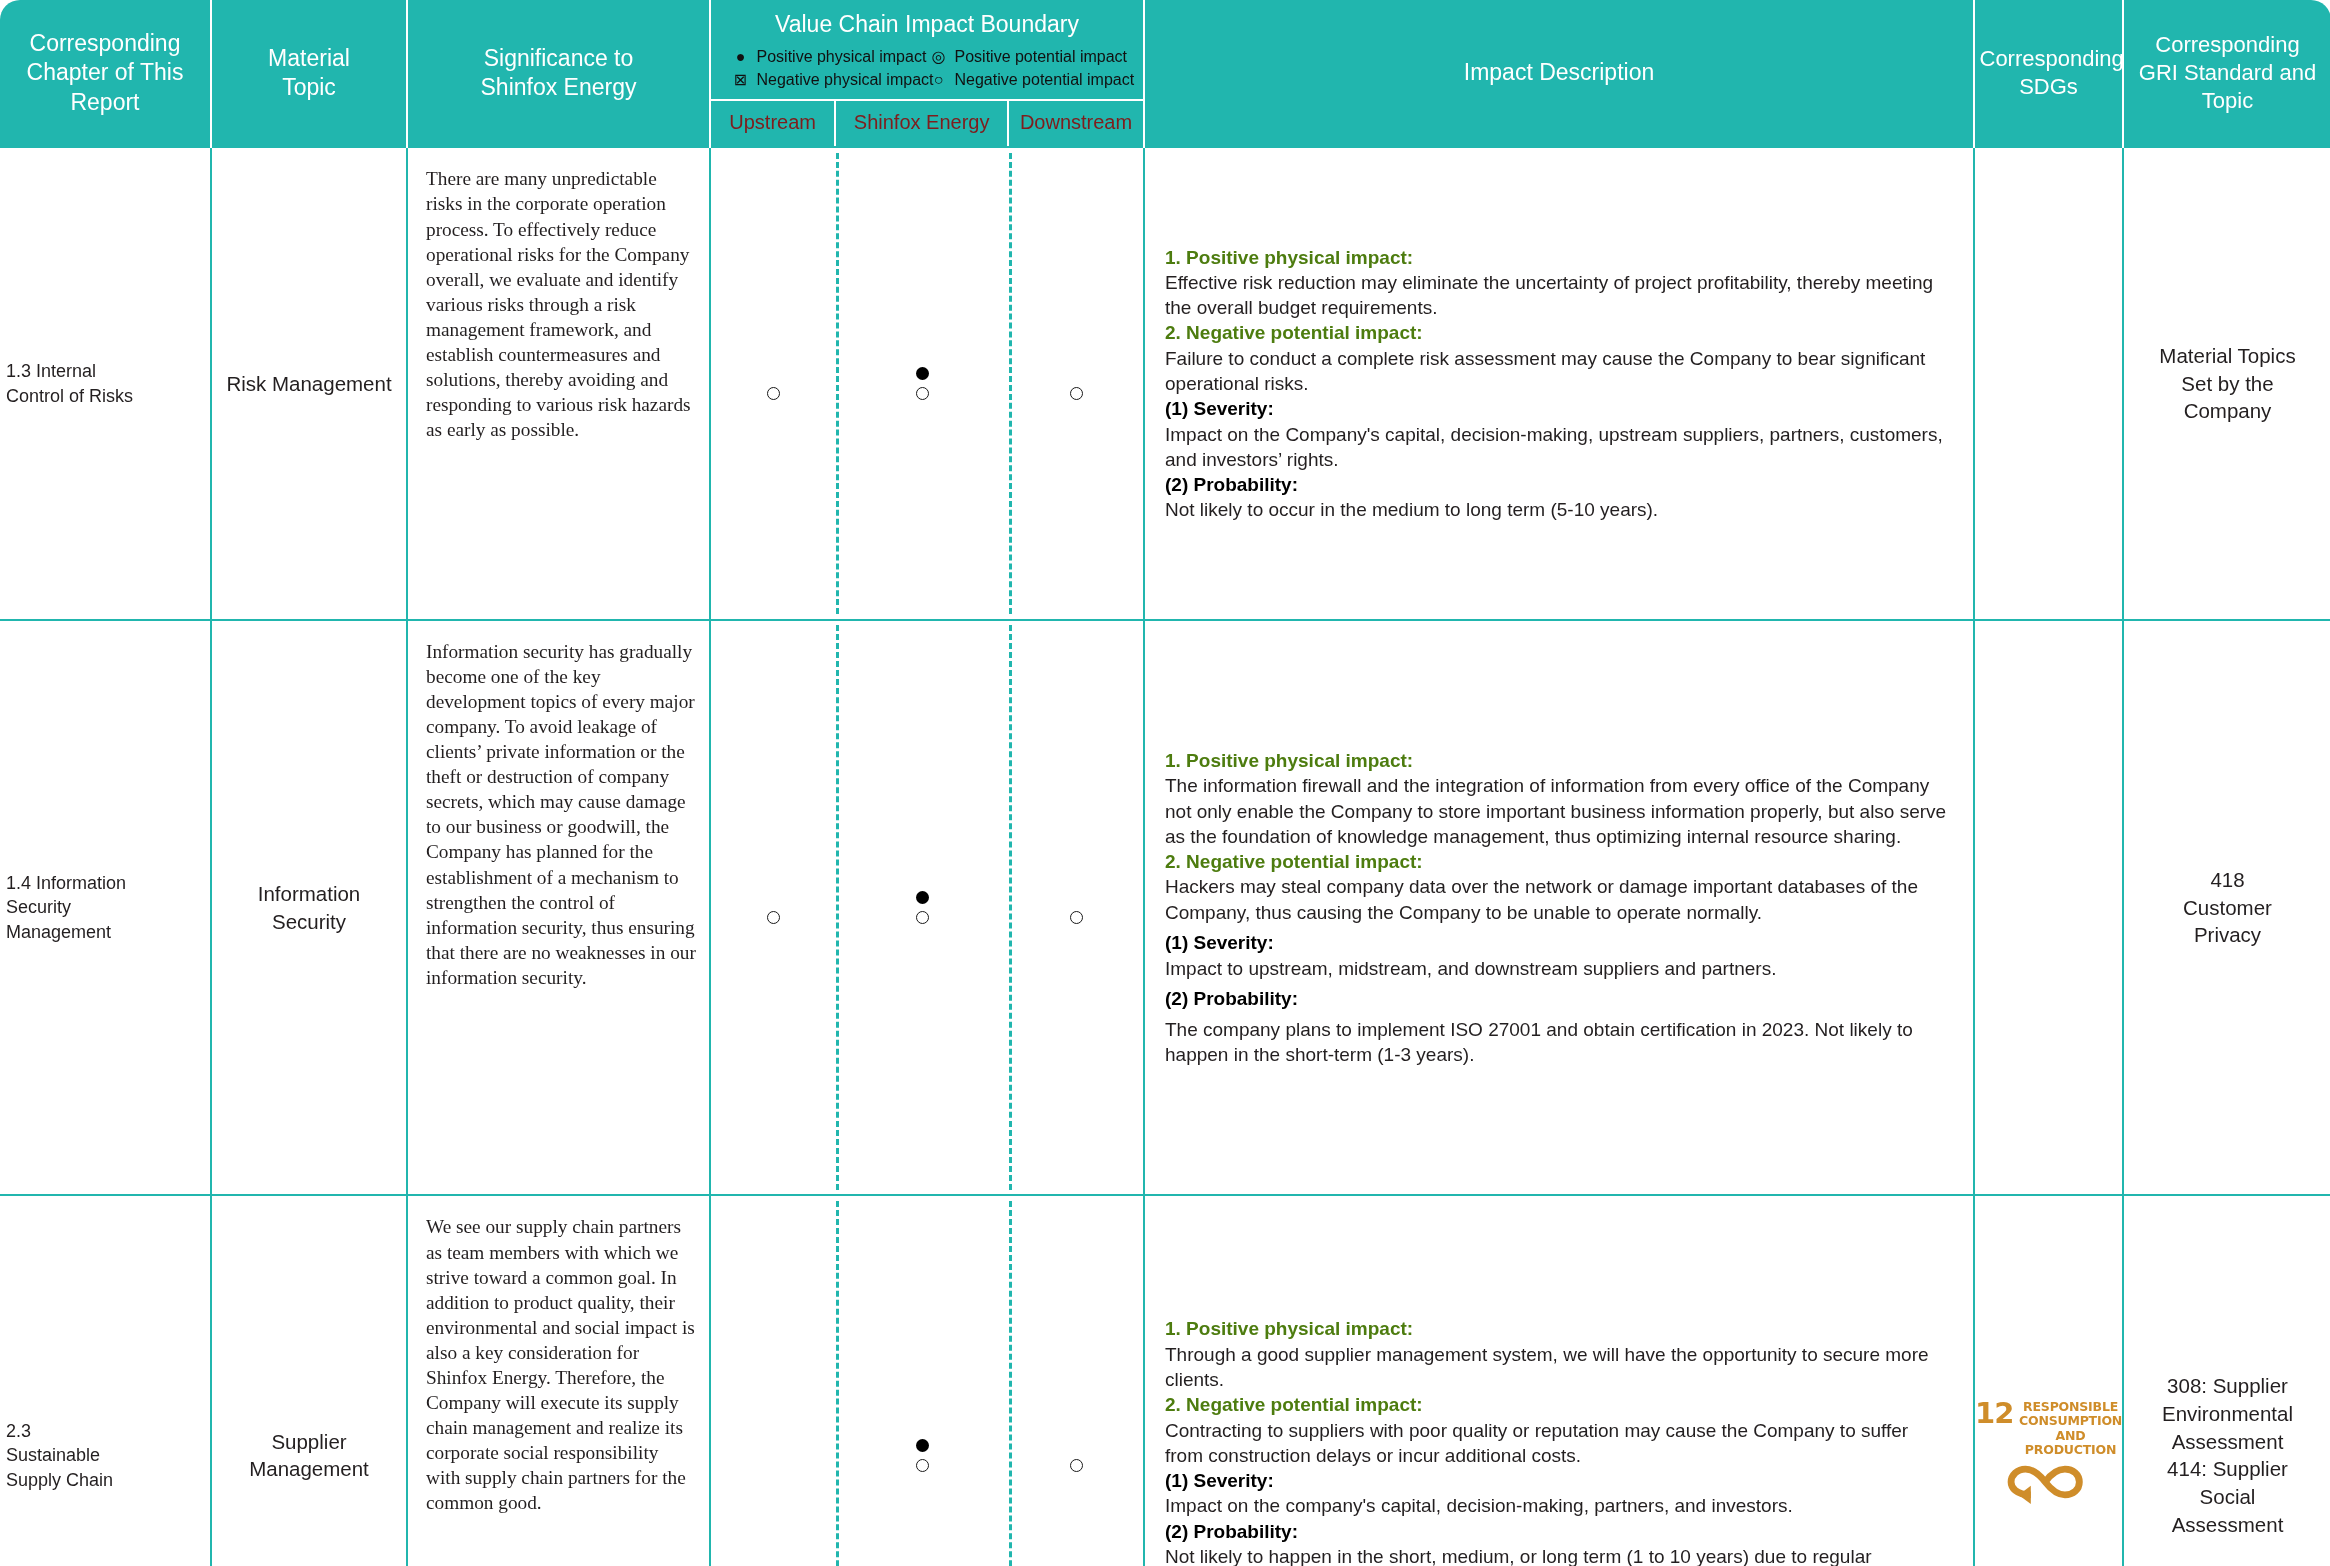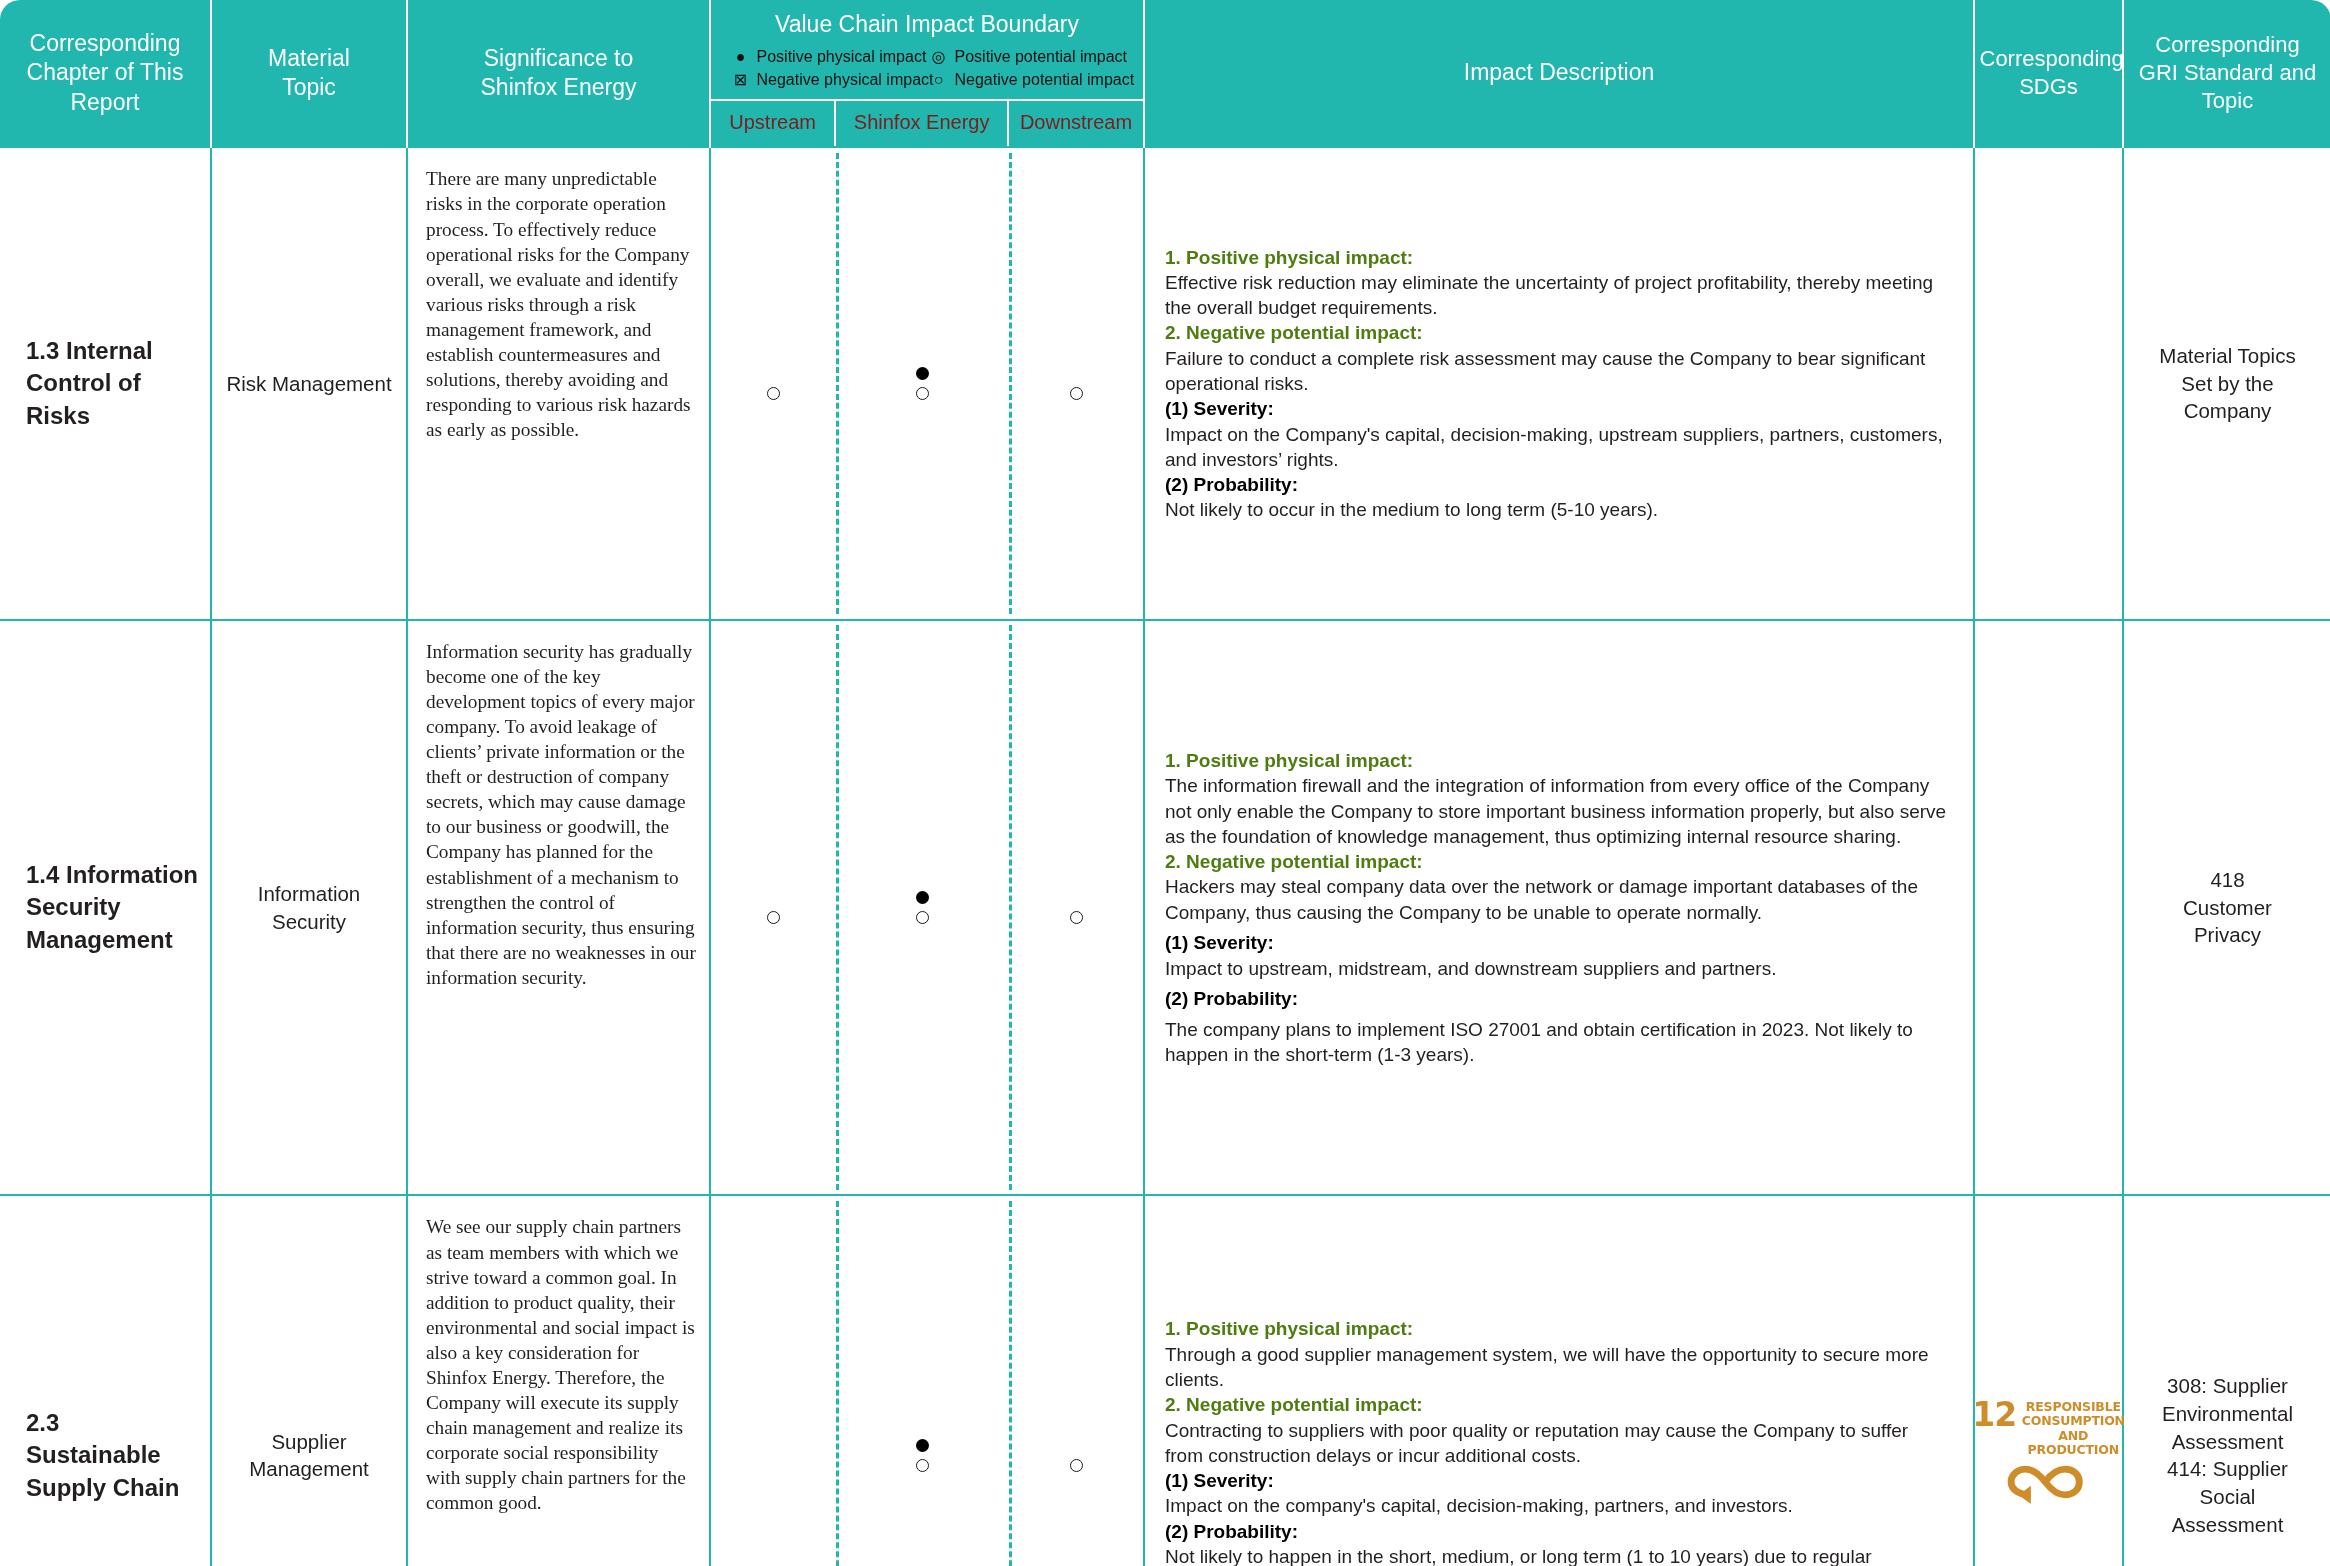--- a/index.html
+++ b/index.html
@@ -75,21 +75,21 @@
     border-left:2.3px solid #21b6ae;
     vertical-align:middle;
     padding:7.6px 10.6px;
     box-sizing:border-box;
   }
   tbody td.c-first{border-left:none;}
   tbody td.c-last{border-right:none;}
   tbody tr:last-child td{border-bottom:none;}
 
   .cell-center{text-align:center;font-size:20.5px;line-height:1.35;}
-  .cell-chapter{text-align:left;font-size:24px;line-height:1.35;padding-left:26px;font-weight:bold;}
+  .cell-chapter{text-align:left;font-size:18px;line-height:1.35;padding-left:6px;}
   .cell-signif{
     text-align:left;font-size:19.3px;line-height:1.30;
     vertical-align:top;padding-top:18px;padding-left:18px;padding-right:12px;font-family:Liberation Serif, serif;
   }
   .cell-desc{
     text-align:left;vertical-align:middle;
     padding-left:20px;padding-right:23px;
   }
   .desc p{margin:0;font-size:19px;line-height:1.33;}
   .desc p.hd{color:#4d7c0f;font-weight:bold;}
@@ -123,21 +123,21 @@
     background:#ffffff;border:1.5px solid #1a1a1a;
     box-sizing:border-box;margin:0 auto;
   }
   .mk-spacer{height:20.5px;}
 
   
   .sdg{display:flex;flex-direction:column;align-items:center;justify-content:center;}
   .sdg-top{display:flex;align-items:flex-start;}
   .sdg-num{
     font-family:"DejaVu Sans", sans-serif;
-    font-weight:bold;font-size:33px;color:#cf8d2a;line-height:0.92;
+    font-weight:bold;font-size:29px;color:#cf8d2a;line-height:0.92;
     margin-right:5.3px;letter-spacing:-0.8px;
   }
   .sdg-words{
     font-family:"DejaVu Sans", sans-serif;
     font-weight:bold;font-size:12.5px;color:#cf8d2a;
     line-height:1.14;text-align:center;letter-spacing:-0.2px;
   }
   .sdg-mark{margin-top:3px;}
 </style>
 </head>

